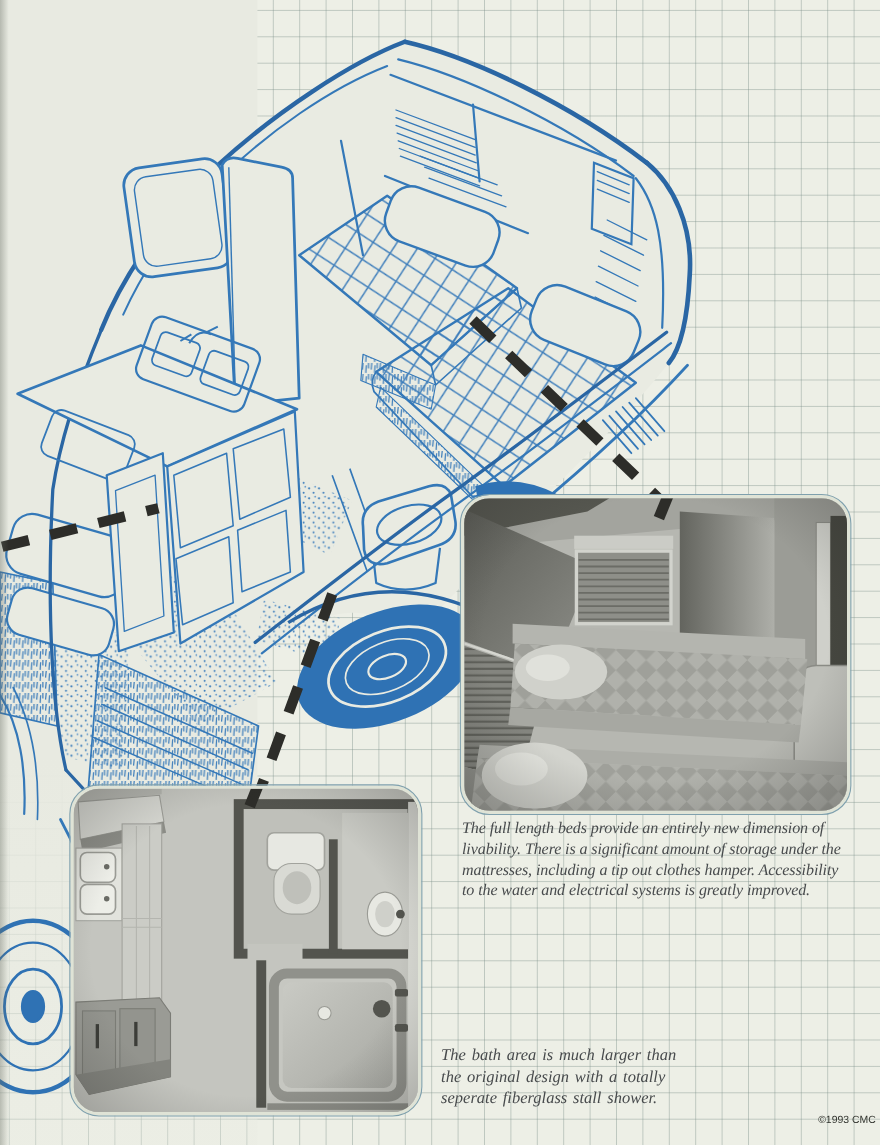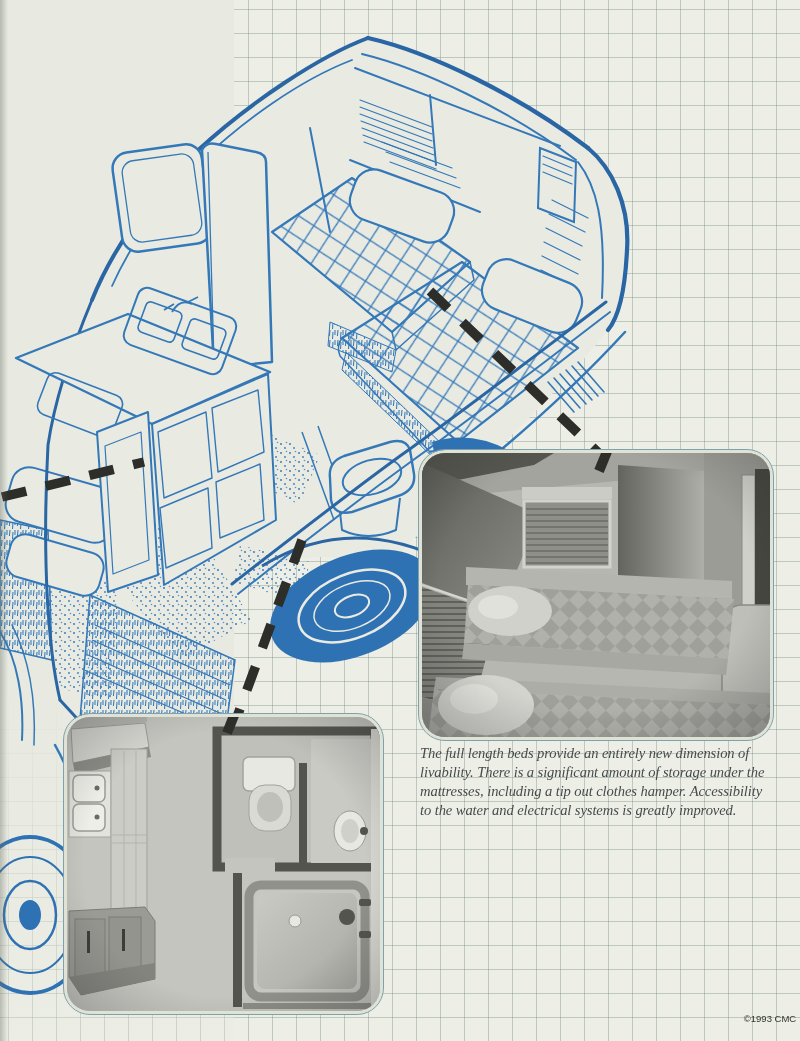--- a/index.html
+++ b/index.html
@@ -288,16 +288,19 @@
       <rect x="304" y="12" width="10" height="282" fill="#d6d7d1"></rect>
       <path d="M168,-4 L160,16" stroke="#2d2d29" stroke-width="10" fill="none"></path>
       <rect width="313" height="294" fill="url(#vigC)"></rect>
     </svg>
   </div>
 
   <div class="caption caption-beds">The full length beds provide an entirely new dimension of
 livability.  There is a significant amount of storage under the
 mattresses, including a tip out clothes hamper.  Accessibility
 to the water and electrical systems is greatly improved.</div>
+  <div class="caption caption-bath">The bath area is much larger than
+the original design with a totally
+seperate fiberglass stall shower.</div>
   <div class="copyright">©1993 CMC</div>
 
   <div class="edge-shade"></div>
 </div>
 
 </body></html>

